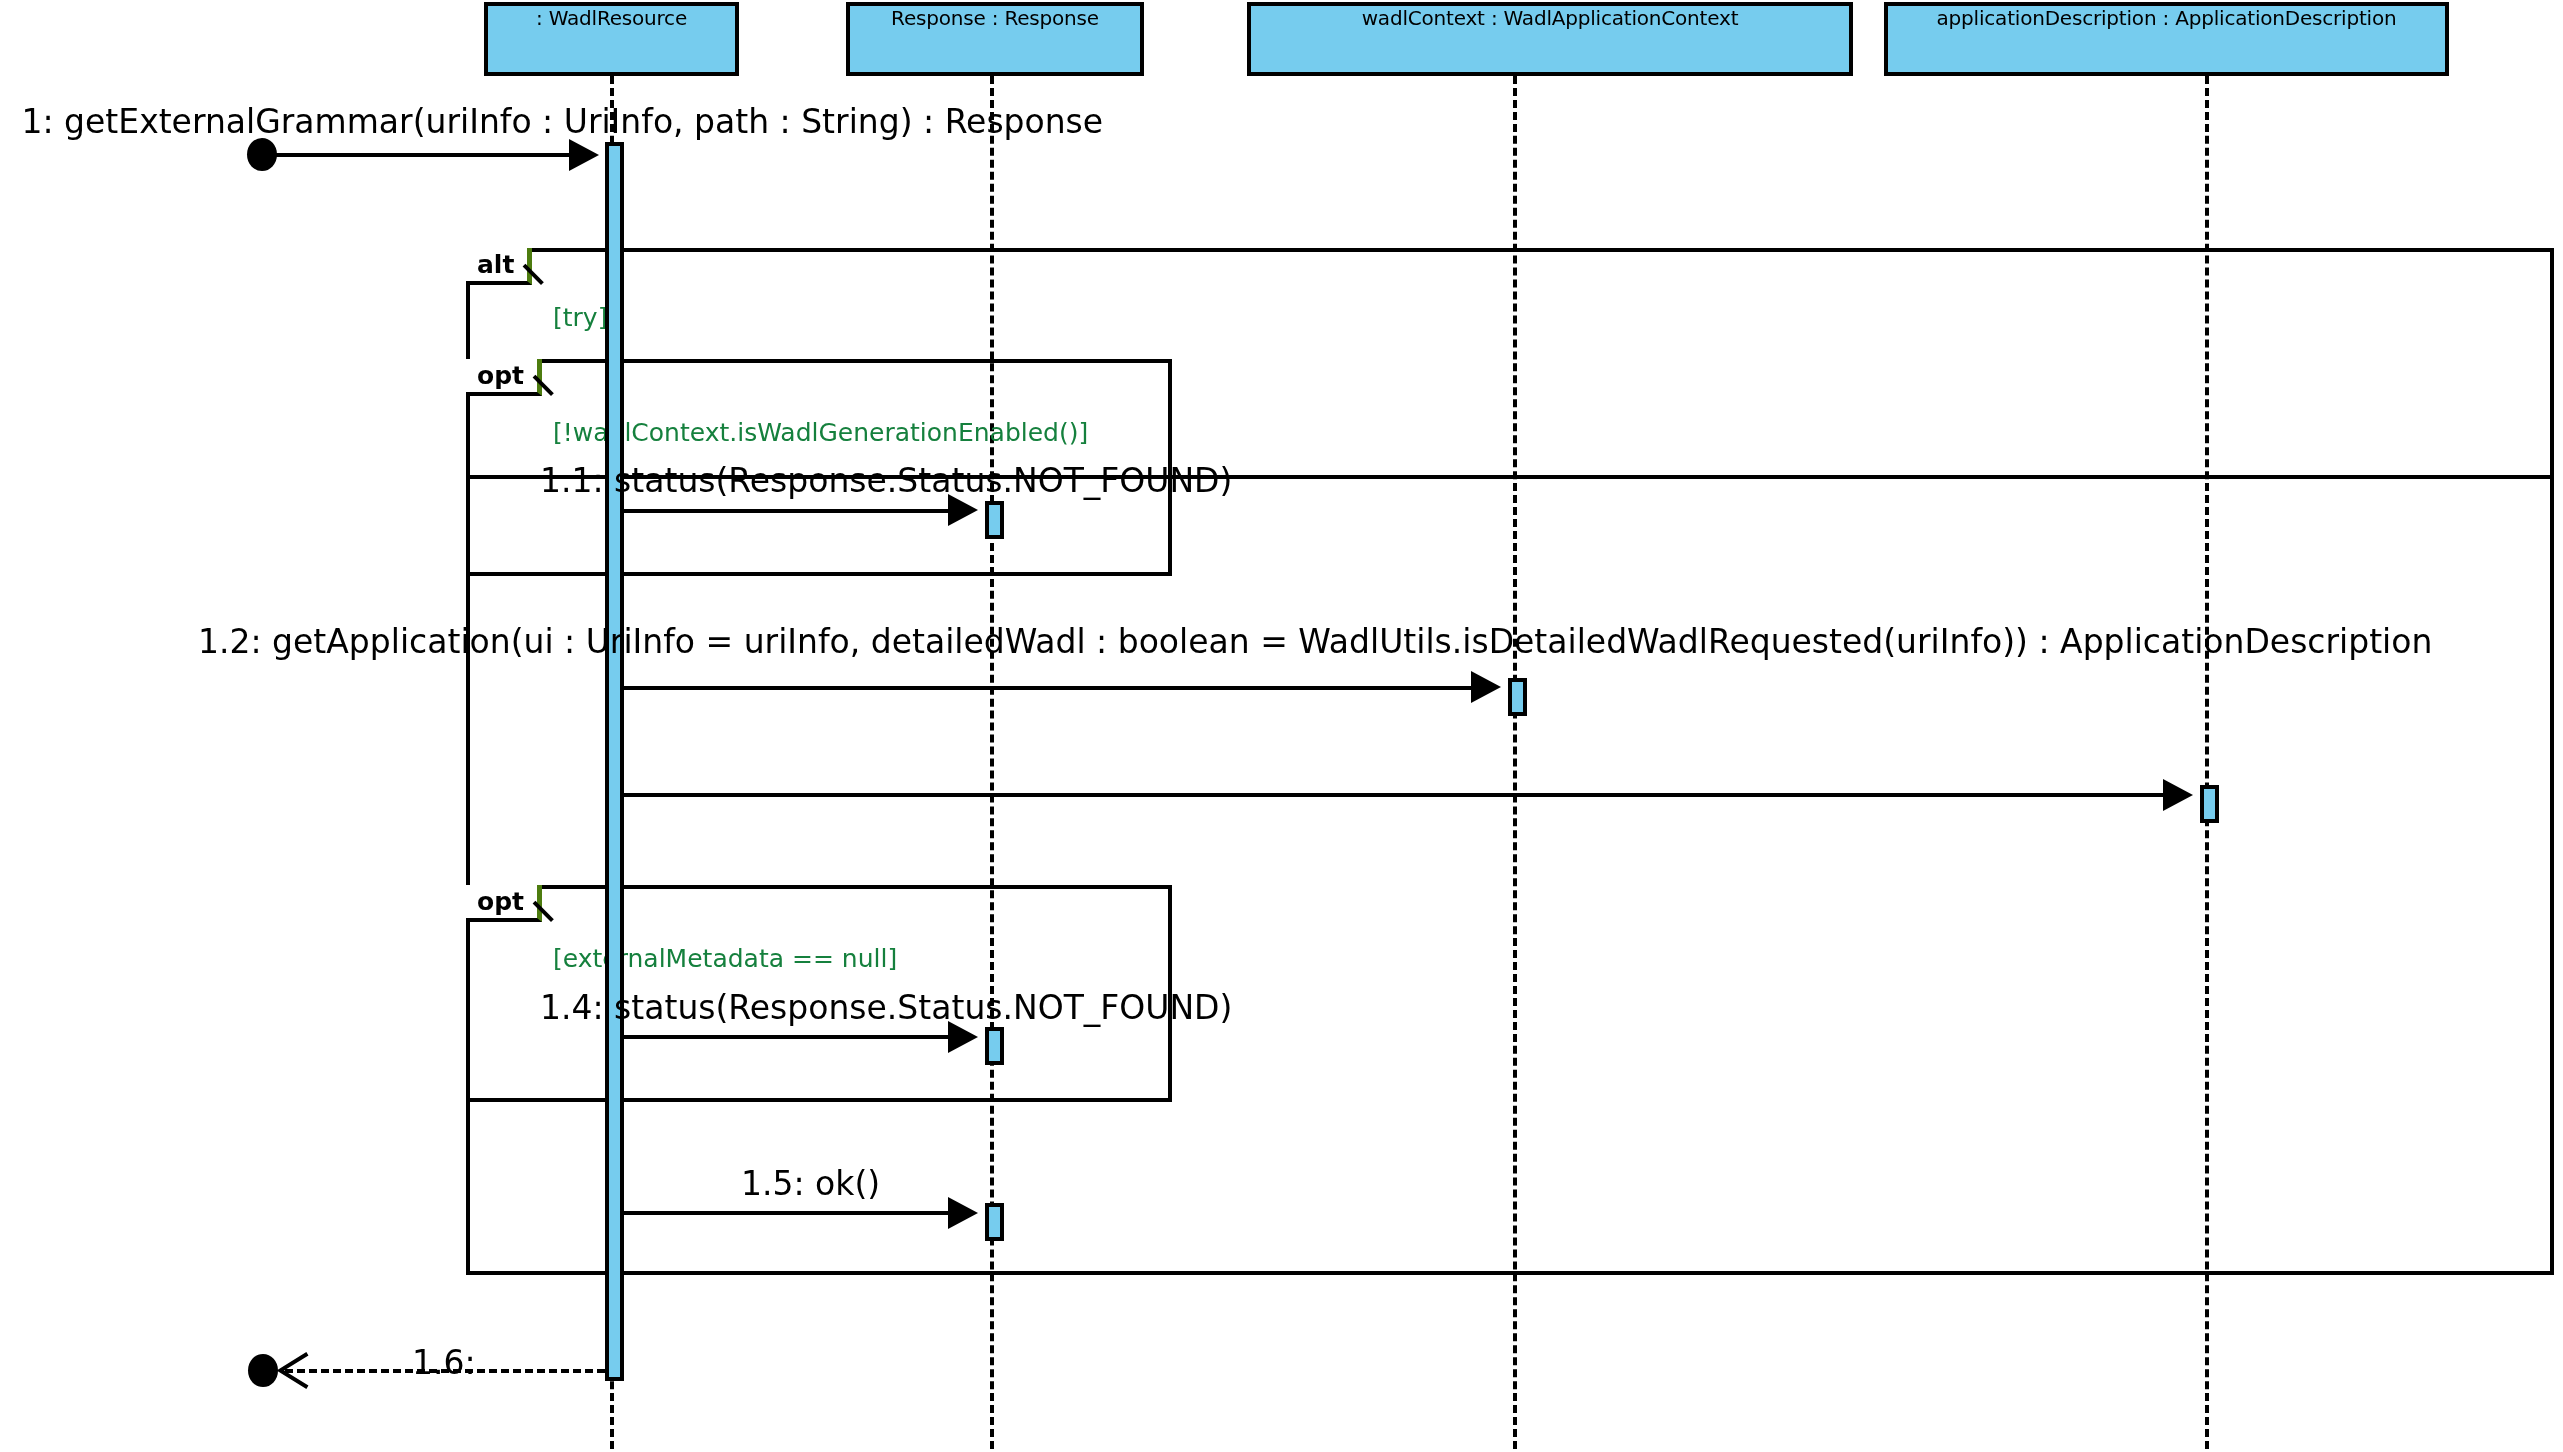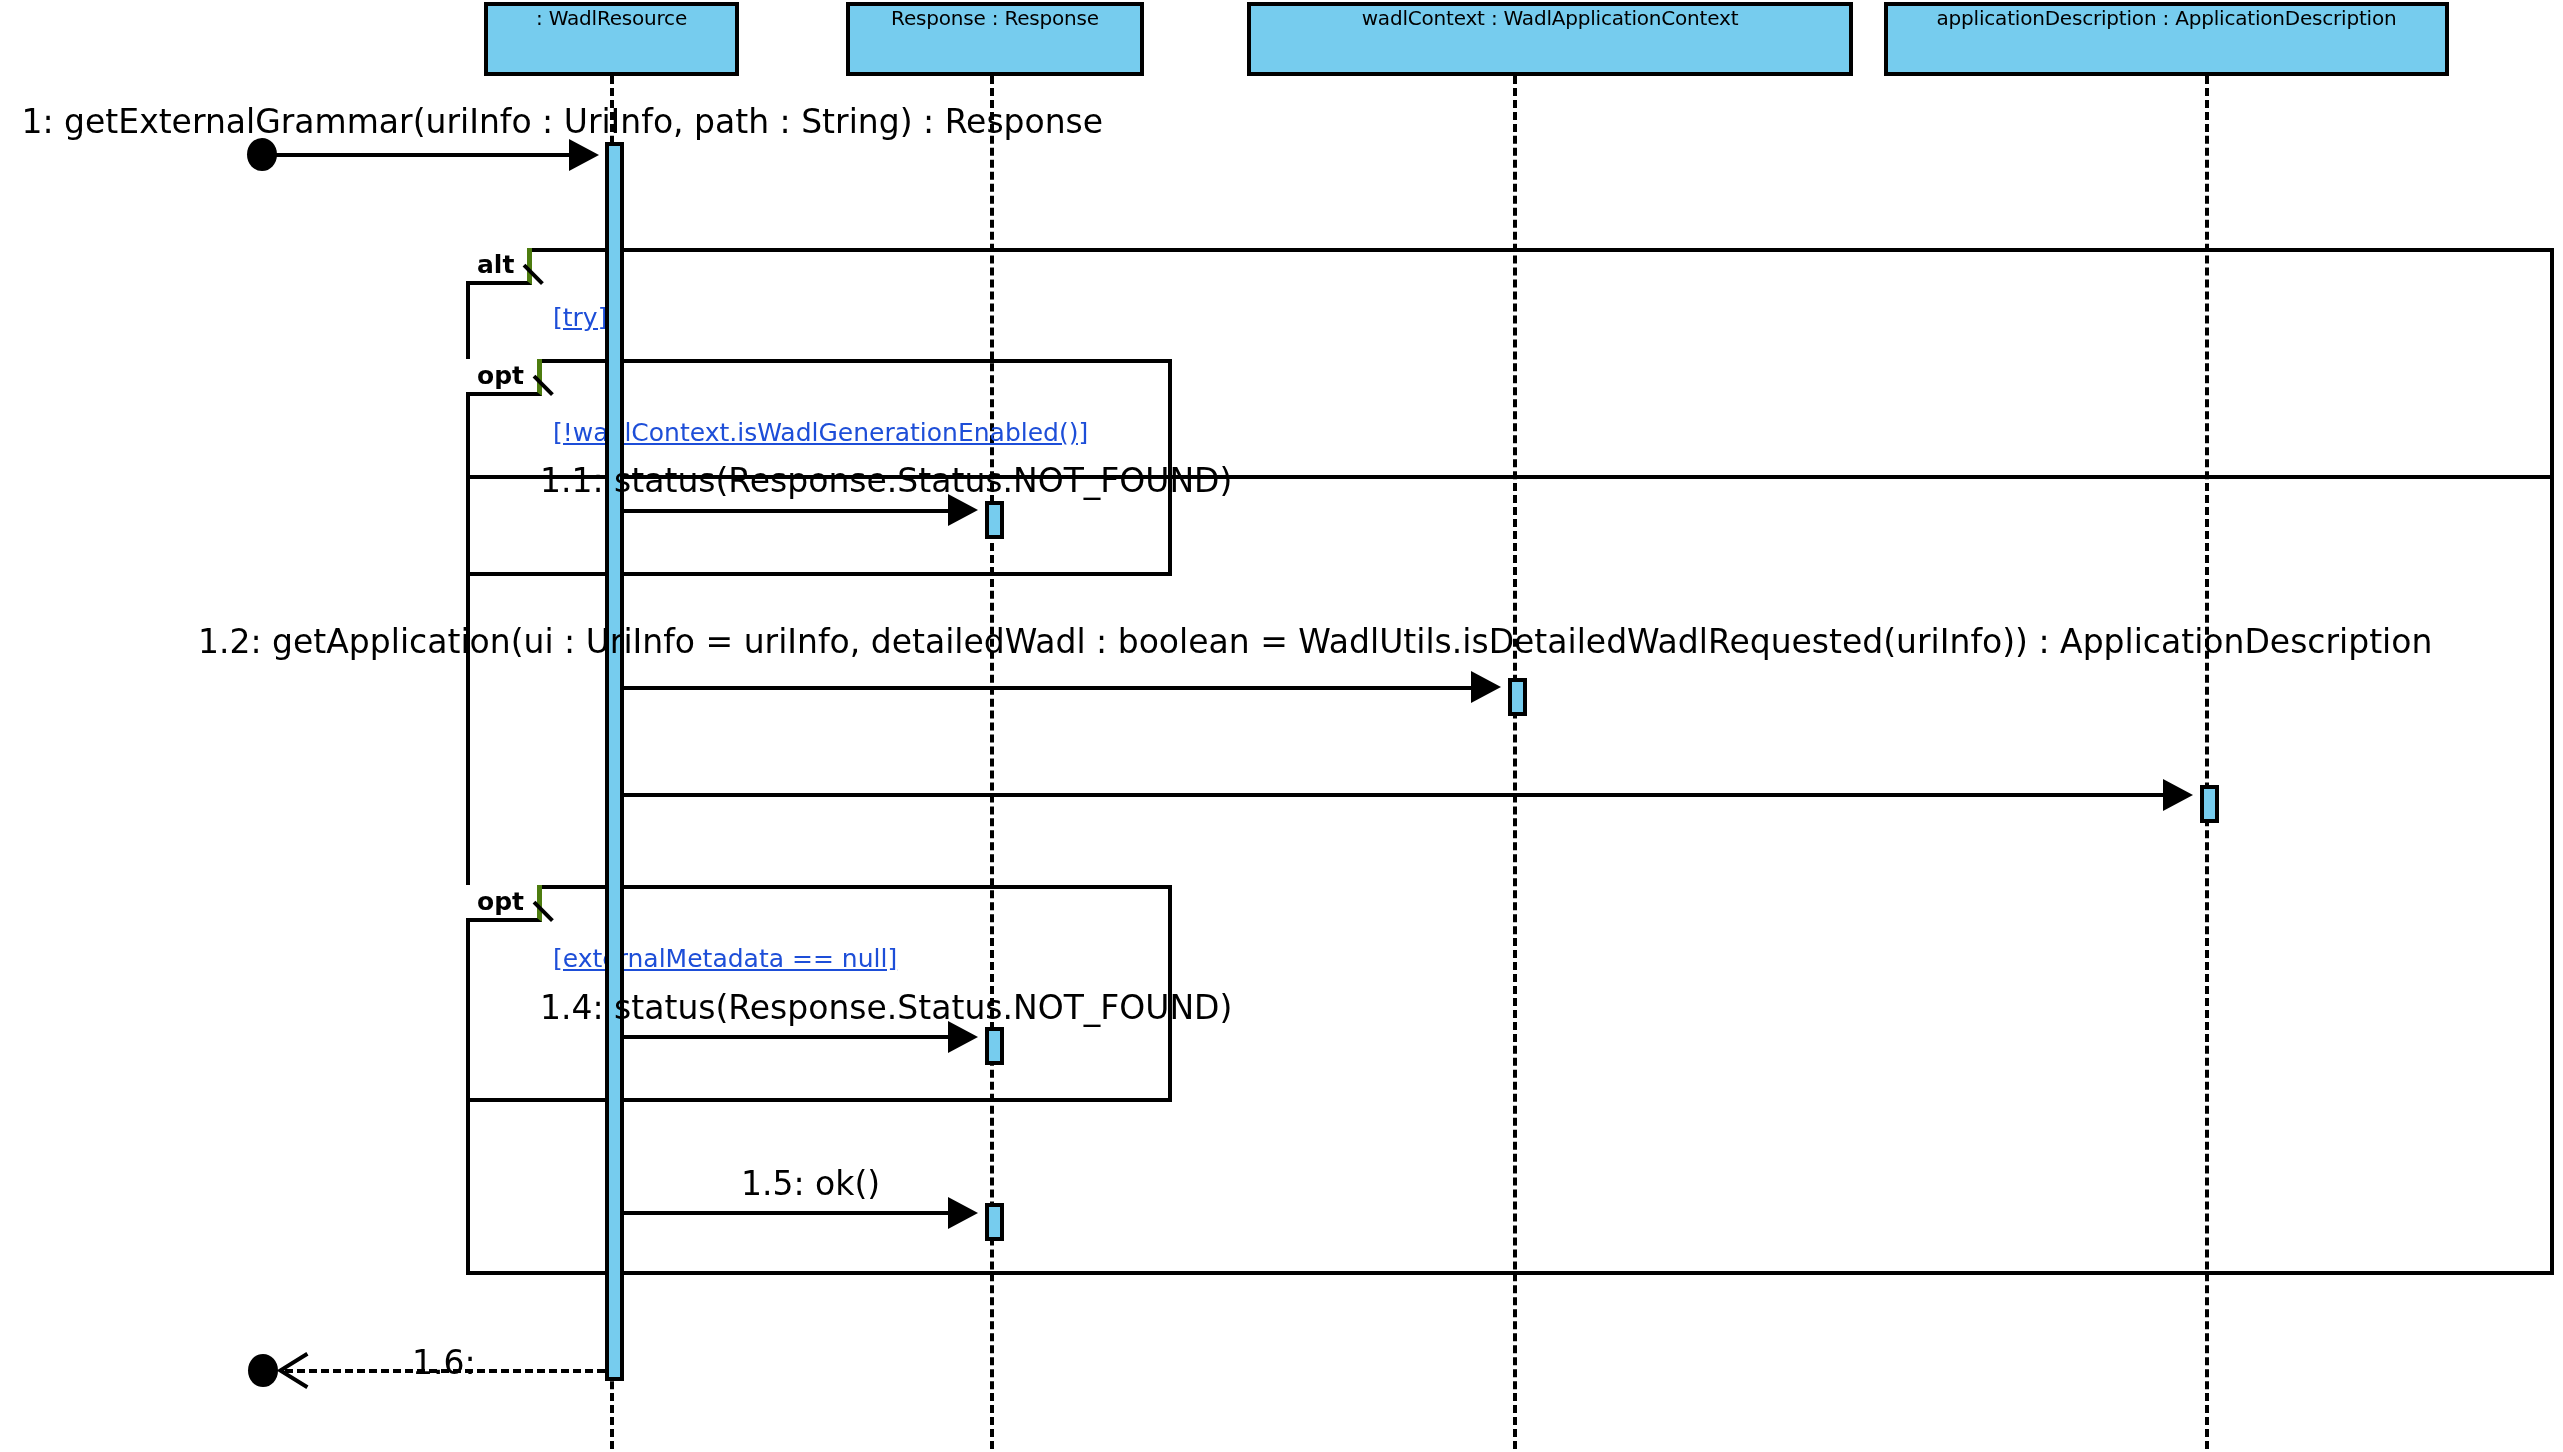--- a/index.html
+++ b/index.html
@@ -89,23 +89,22 @@
     position: absolute;
     font-size: 33px;
     line-height: 1;
     color: #000000;
     white-space: nowrap;
   }
   .guard-label {
     position: absolute;
     font-size: 25px;
     line-height: 1;
-    color: #1d4ed8;
+    color: #15803d;
     white-space: nowrap;
-    text-decoration: underline;
   }
   
   .msg-line {
     position: absolute;
     height: 0;
     border-top: 4px solid #000000;
   }
   .msg-line.dashed {
     border-top: 4px dashed #000000;
   }

